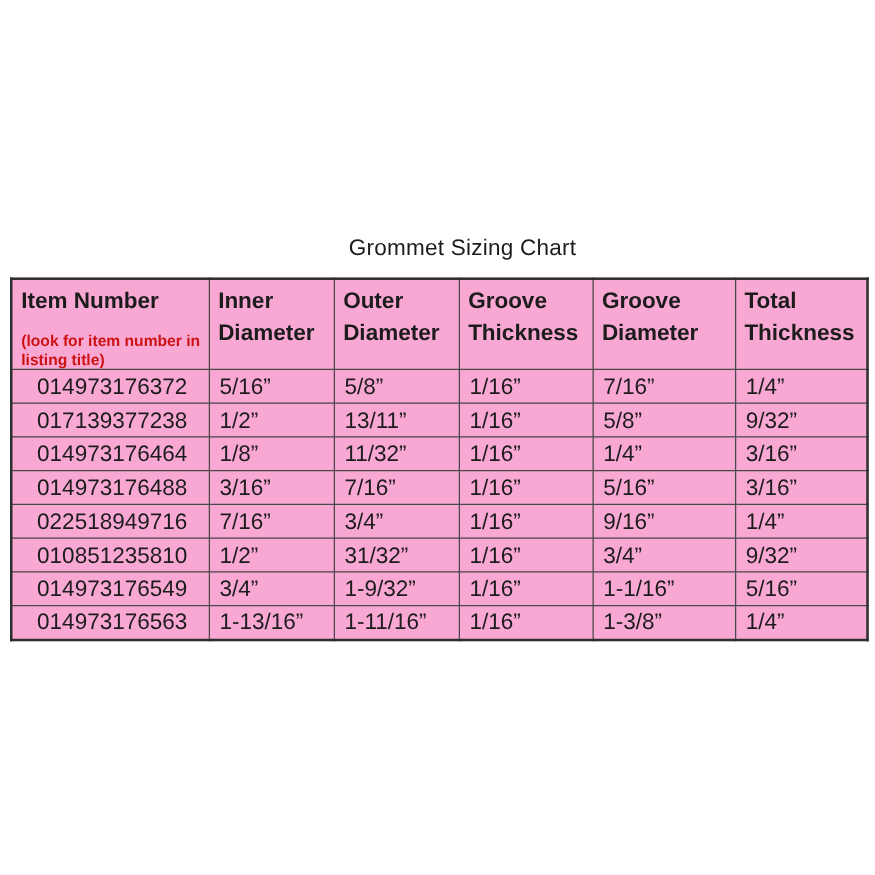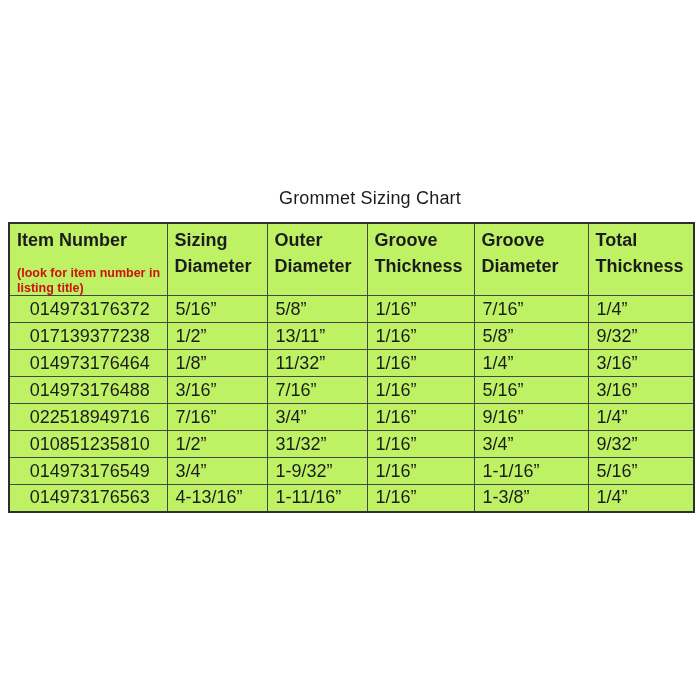--- a/index.html
+++ b/index.html
@@ -20,21 +20,21 @@
     padding-left: 40px;
   }
 
   table.sizing-table {
     position: absolute;
     top: 222px; left: 8px;
     width: 685px;
     table-layout: fixed;
     border-collapse: collapse;
     border: 2px solid #2f2f2f;
-    background: #bef264;
+    background: #f9a8d4;
   }
   .sizing-table th, .sizing-table td {
     border: 1px solid #474747;
     text-align: left;
     color: #1c1c1c;
     overflow: hidden;
     white-space: nowrap;
   }
   .sizing-table th {
     height: 66px;
@@ -74,21 +74,21 @@
     <col style="width:107px">
     <col style="width:114px">
     <col style="width:106px">
   </colgroup>
   <thead>
     <tr>
       <th>
         <div>Item Number</div>
         <div class="h-note">(look for item number in listing title)</div>
       </th>
-      <th>Sizing Diameter</th>
+      <th>Inner Diameter</th>
       <th>Outer Diameter</th>
       <th>Groove Thickness</th>
       <th>Groove Diameter</th>
       <th>Total Thickness</th>
     </tr>
   </thead>
   <tbody>
     <tr>
       <td class="item-cell">014973176372</td>
       <td>5/16”</td>
@@ -140,20 +140,20 @@
     <tr>
       <td class="item-cell">014973176549</td>
       <td>3/4”</td>
       <td>1-9/32”</td>
       <td>1/16”</td>
       <td>1-1/16”</td>
       <td>5/16”</td>
     </tr>
     <tr>
       <td class="item-cell">014973176563</td>
-      <td>4-13/16”</td>
+      <td>1-13/16”</td>
       <td>1-11/16”</td>
       <td>1/16”</td>
       <td>1-3/8”</td>
       <td>1/4”</td>
     </tr>
   </tbody>
 </table>
 
 </body></html>

